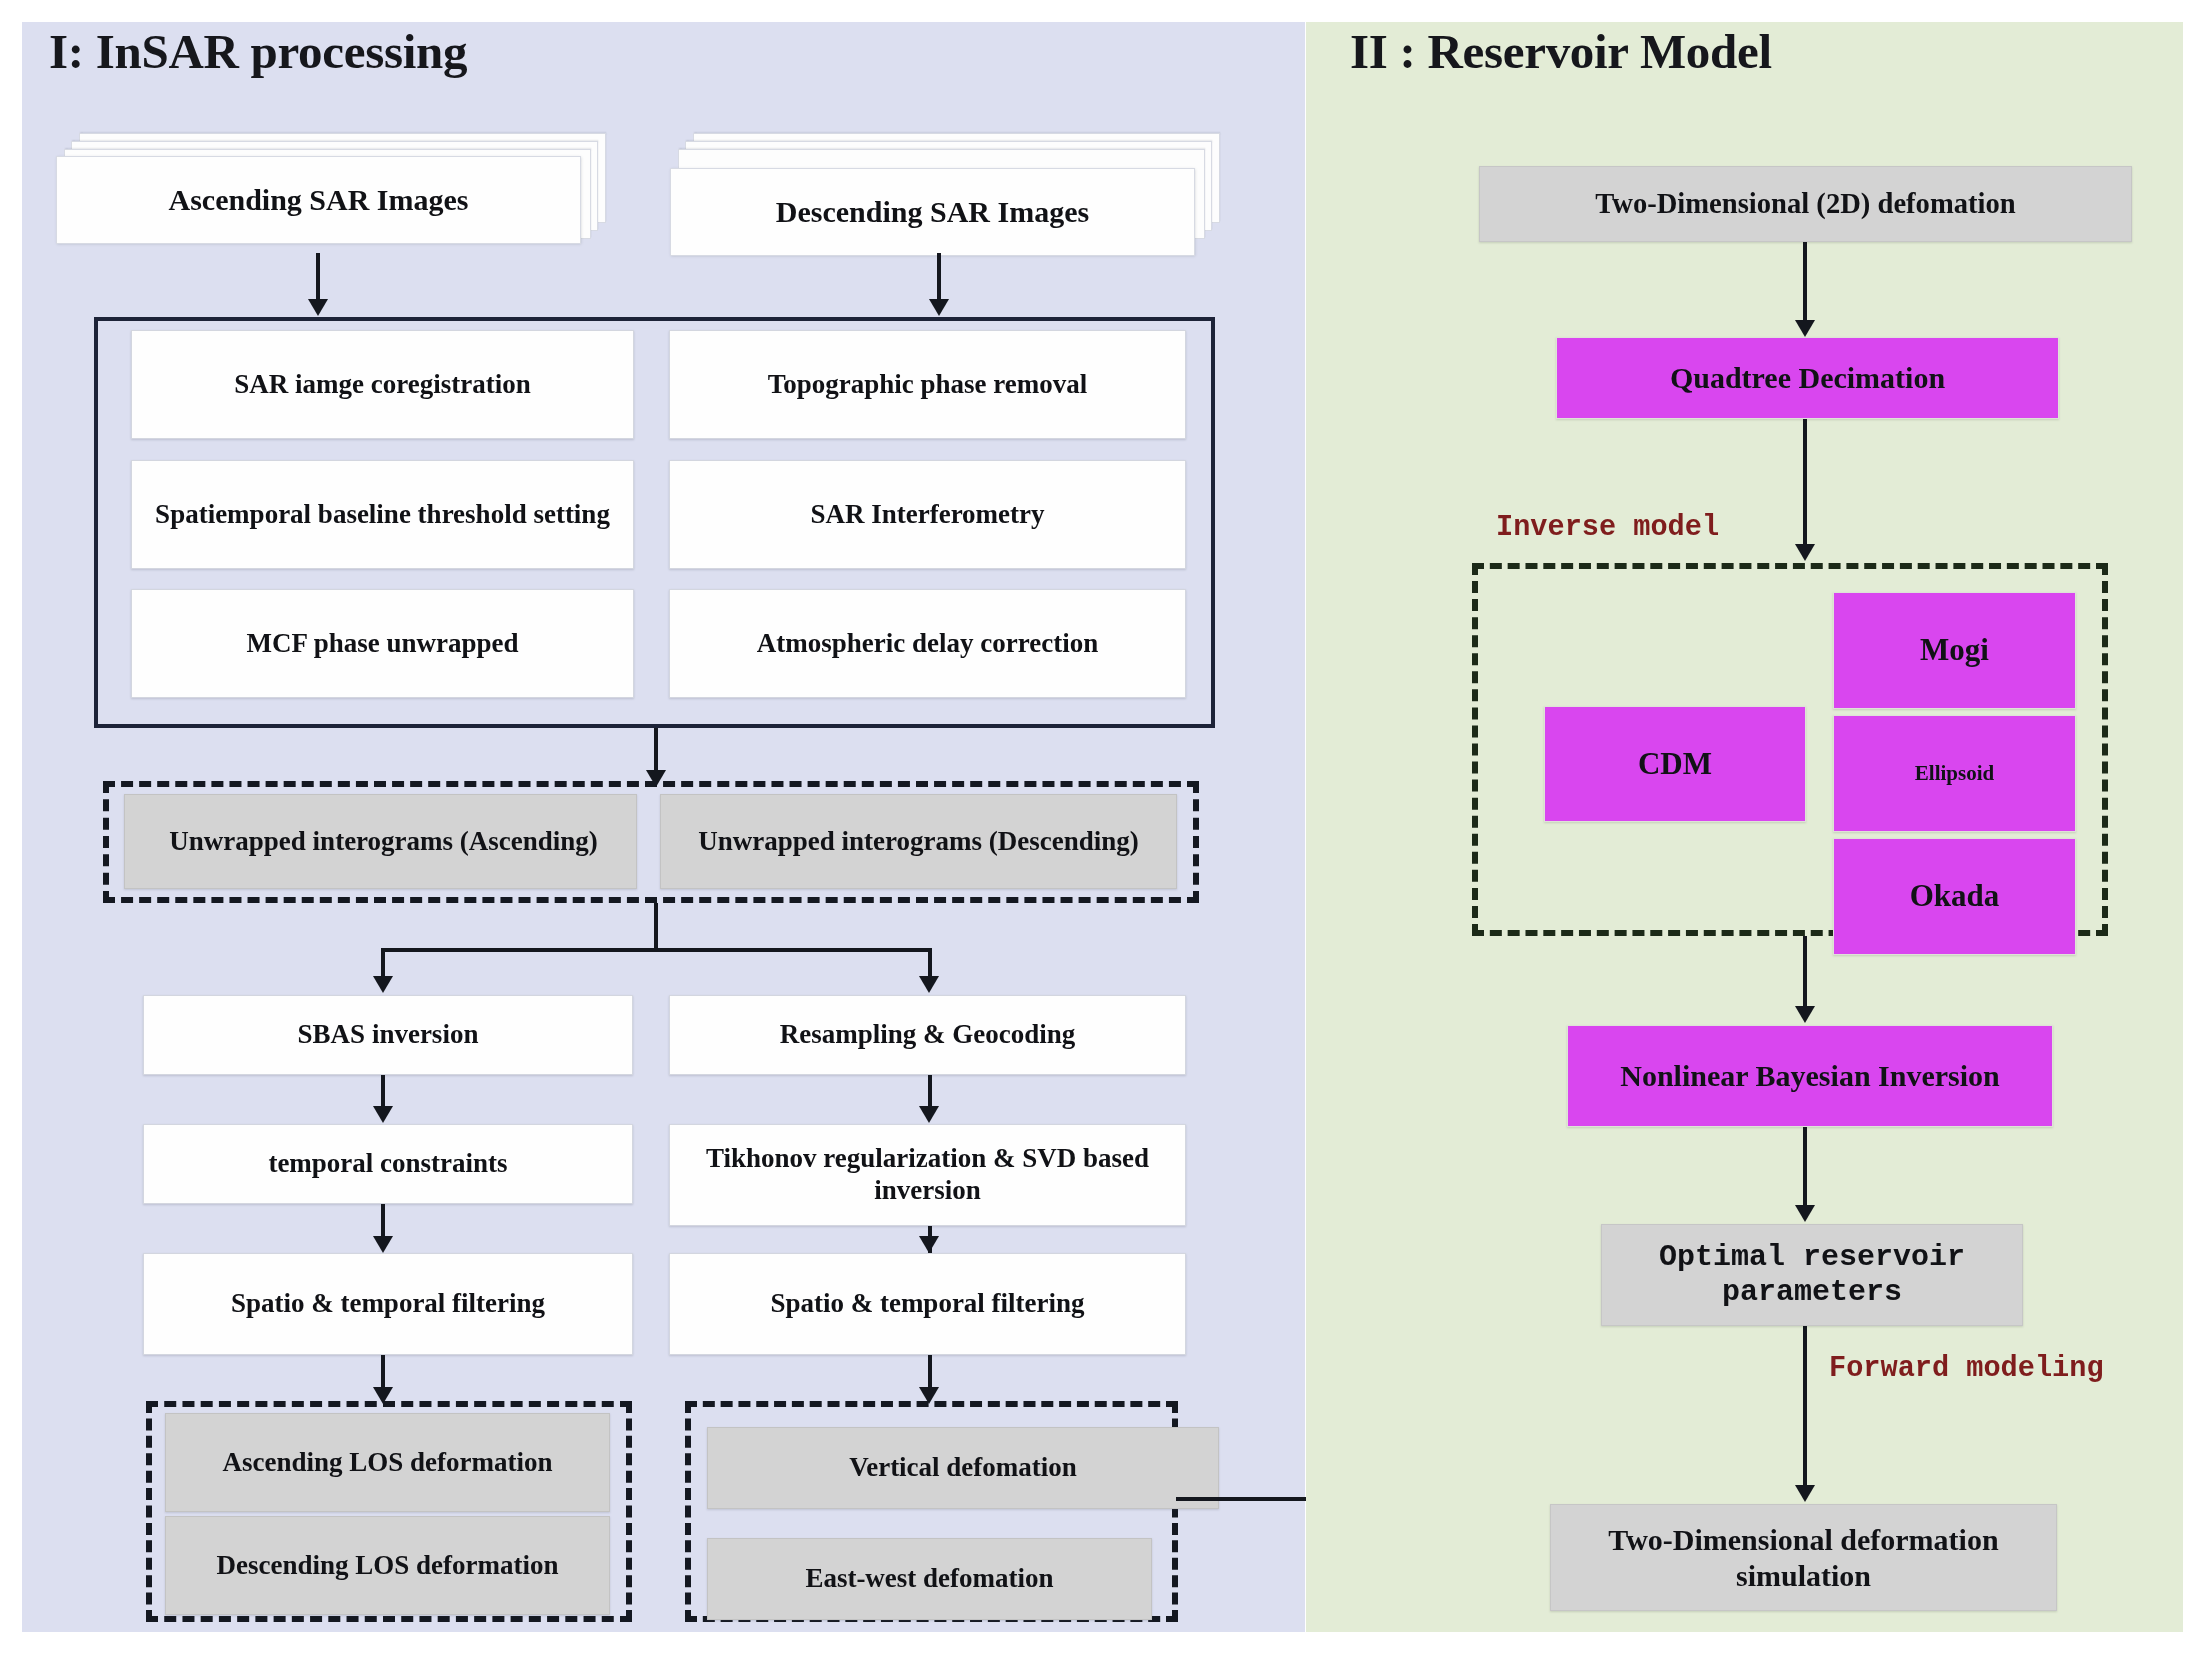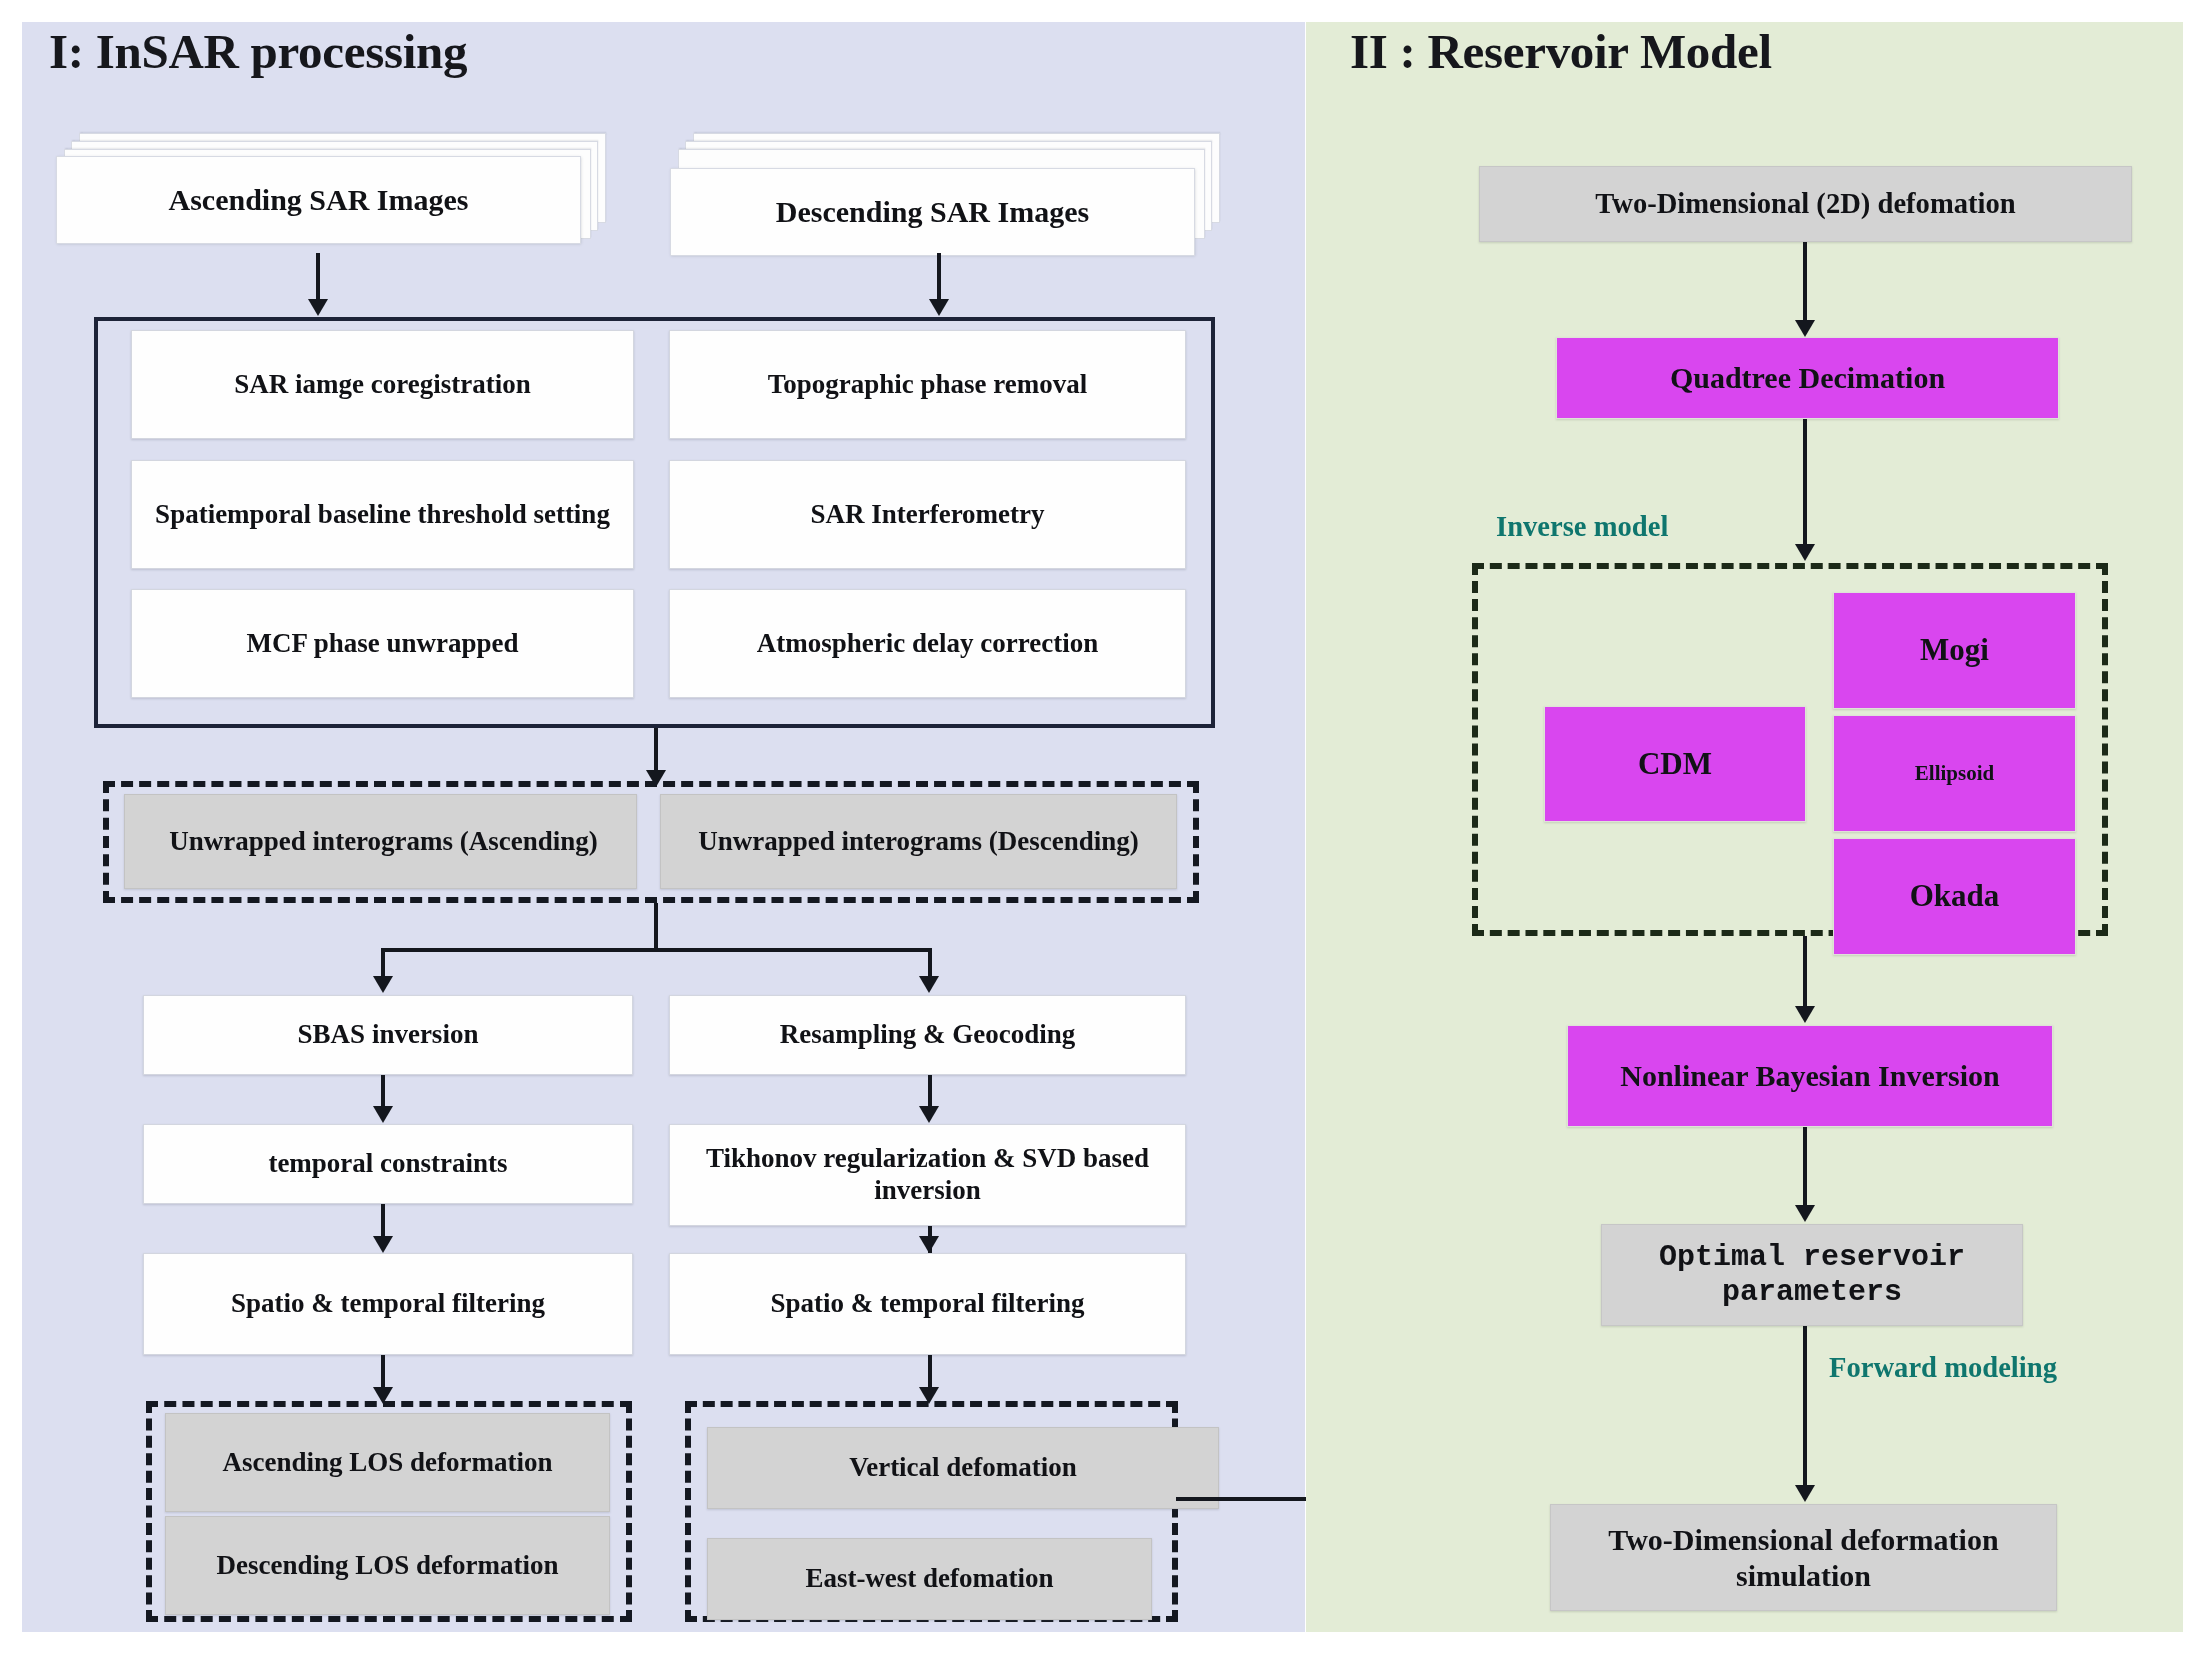--- a/index.html
+++ b/index.html
@@ -46,22 +46,22 @@
   .dashed-group.green{border-color:#1c2a18;}
 
   
   .vline{position:absolute;background:#14171e;width:4.1px;}
   .hline{position:absolute;background:#14171e;height:4.1px;}
   .arrowhead{position:absolute;width:0;height:0;border-left:10.2px solid transparent;
     border-right:10.2px solid transparent;border-top:17.7px solid #14171e;}
   .arrowhead.right{border-left:17.7px solid #14171e;border-top:10.2px solid transparent;
     border-bottom:10.2px solid transparent;border-right:0;}
 
-  .caption{position:absolute;font-weight:bold;font-size:28.6px;color:#0f766e;
-    white-space:nowrap;}
+  .caption{position:absolute;font-weight:bold;font-size:28.6px;color:#7f1d1d;
+    white-space:nowrap;font-family:Liberation Mono, monospace;}
 </style>
 </head>
 <body>
 
 <div id="root">
 
   <div class="panel" id="panel-left"></div>
 
   <div class="panel-title" id="title-left">I: InSAR processing</div>
 

